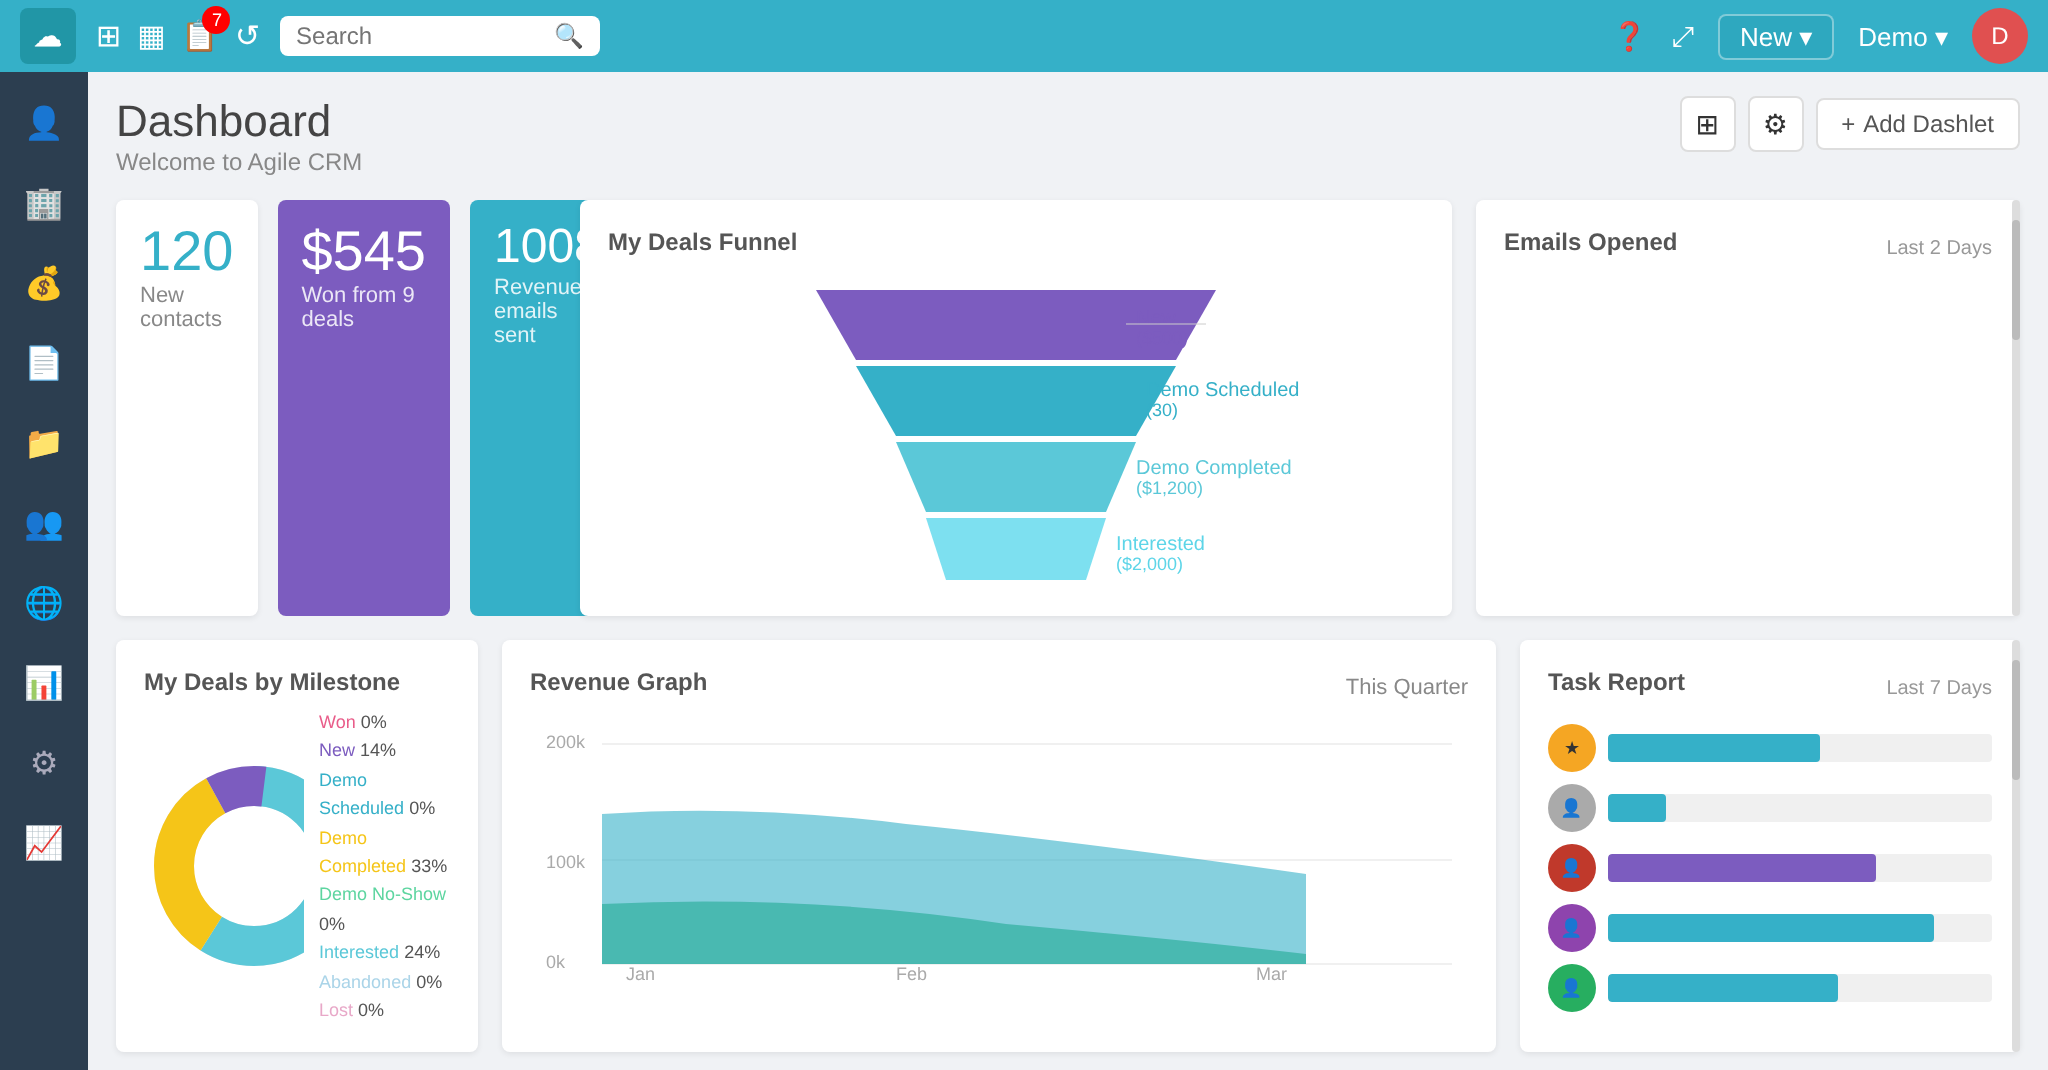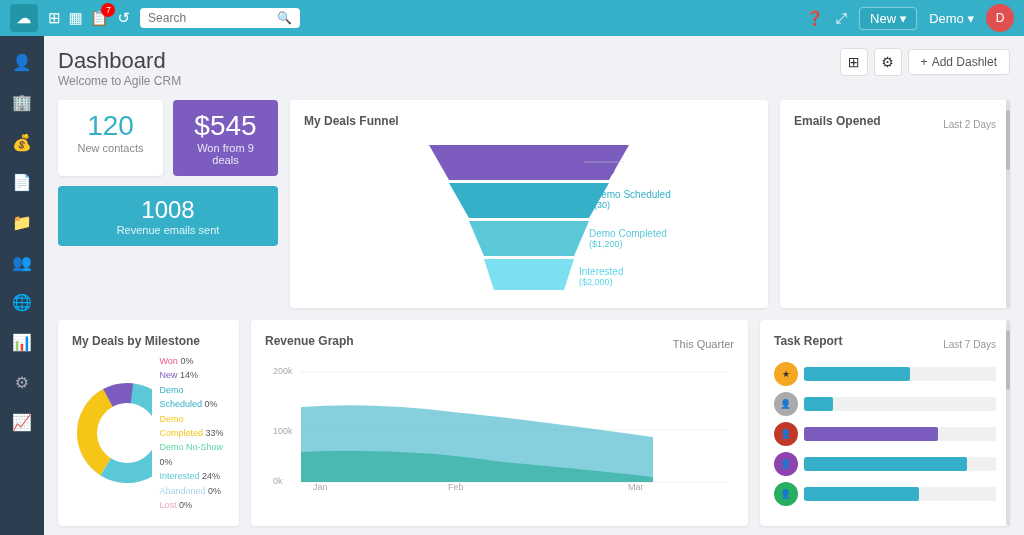--- a/index.html
+++ b/index.html
@@ -150,21 +150,21 @@
       box-shadow: 0 1px 3px rgba(0,0,0,0.08);
     }
     .card-title {
       font-size: 12px;
       color: #555;
       font-weight: 600;
       margin-bottom: 6px;
     }
 
     
-    .stat-cards { display: flex; flex-direction: column; gap: 10px; width: 220px; flex-shrink: 0; text-align: center; }
+    .stat-cards { display: flex; gap: 10px; width: 220px; flex-shrink: 0; }
     .stat-row { display: flex; gap: 10px; }
     .stat-card {
       border-radius: 4px;
       padding: 10px 12px;
       flex: 1;
     }
     .stat-card.white { background: white; box-shadow: 0 1px 3px rgba(0,0,0,0.08); }
     .stat-card.purple { background: #7c5cbf; color: white; }
     .stat-card.cyan { background: #35b0c8; color: white; }
     .stat-number { font-size: 28px; font-weight: 300; }
@@ -172,21 +172,21 @@
     .stat-number.white { color: white; }
     .stat-label { font-size: 11px; }
     .stat-label.gray { color: #888; }
     .stat-label.white { color: rgba(255,255,255,0.85); }
 
     
     .funnel-card { flex: 1; }
     .funnel-container { display: flex; align-items: flex-start; justify-content: center; padding-top: 6px; position: relative; height: 160px; }
 
     
-    .emails-card { width: 230px; flex-shrink: 0; text-align: center; }
+    .emails-card { width: 272px; flex-shrink: 0; text-align: center; }
     .donut-container { display: flex; align-items: center; justify-content: center; gap: 16px; margin-top: 6px; }
     .donut-legend { font-size: 11px; }
     .legend-item { display: flex; align-items: center; gap: 4px; margin-bottom: 3px; }
     .legend-dot { width: 10px; height: 10px; border-radius: 50%; }
 
     
     .milestone-card { width: 181px; flex-shrink: 0; }
 
     
     .revenue-card { flex: 1; }

